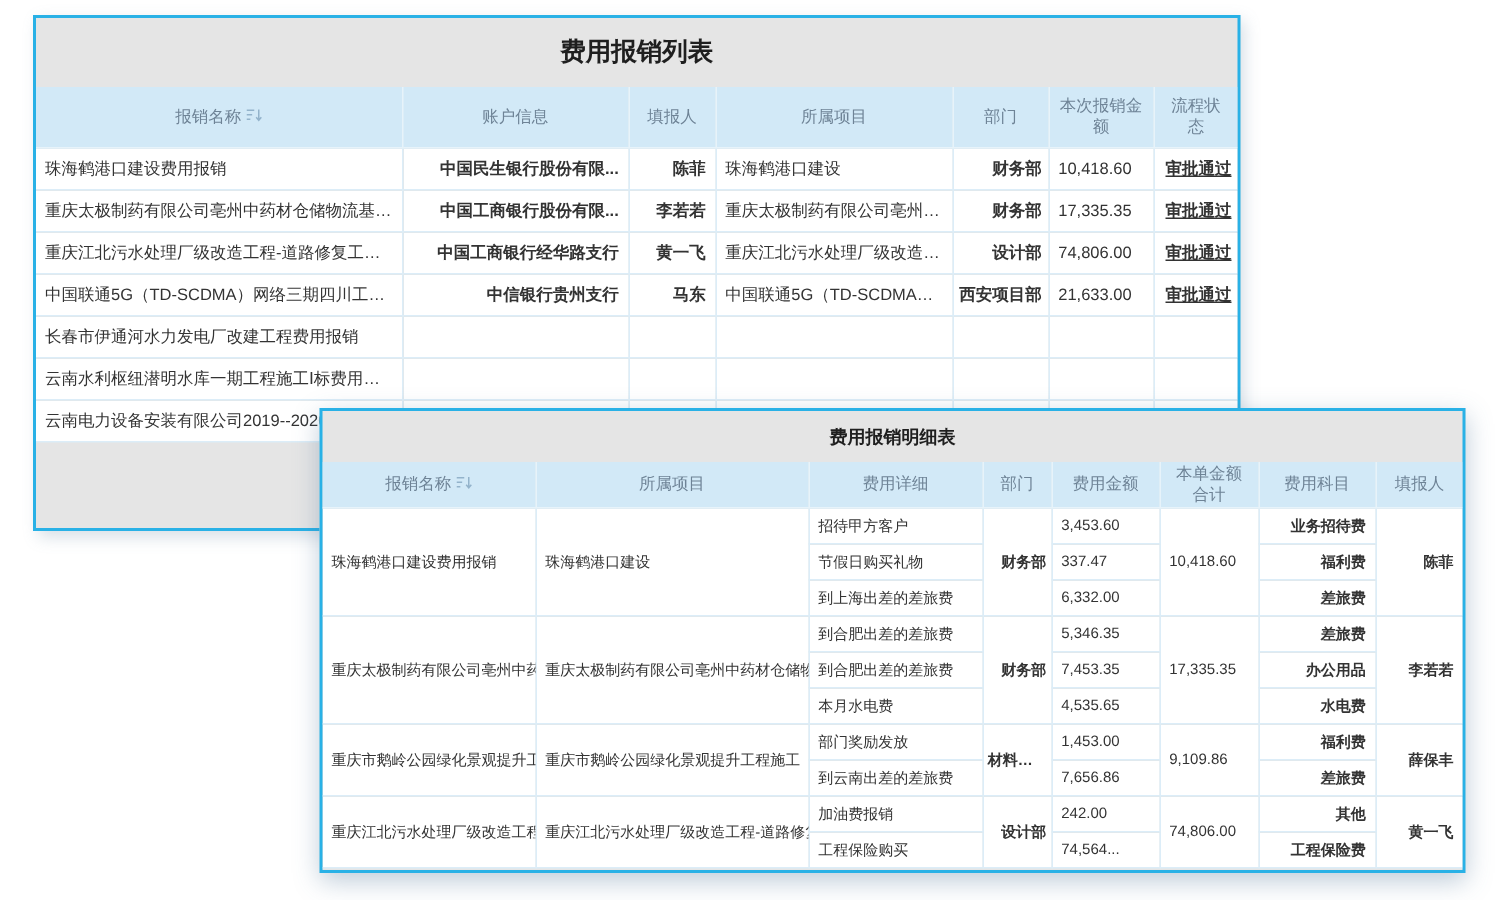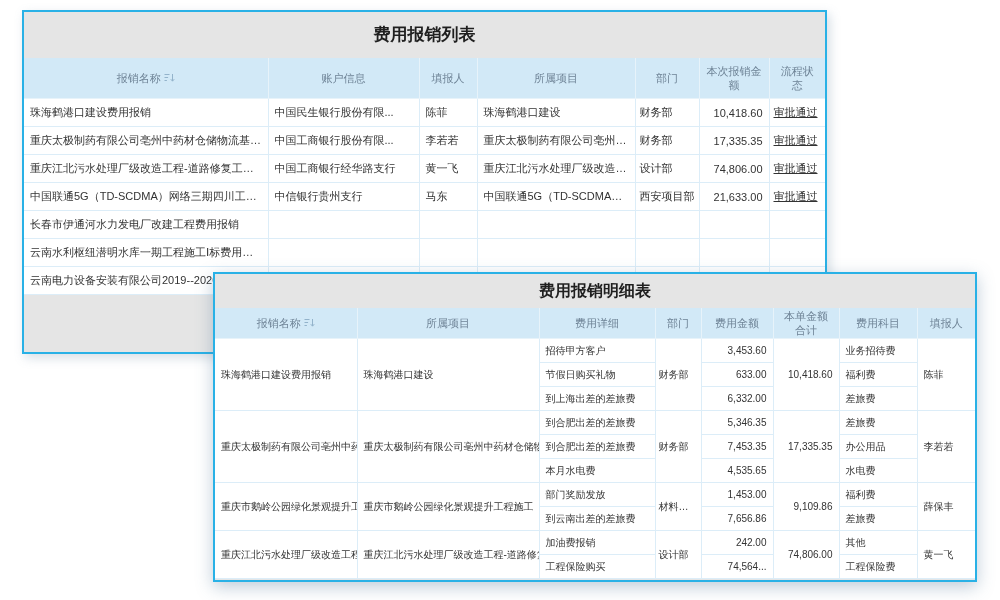--- a/index.html
+++ b/index.html
@@ -7,37 +7,37 @@
        font-family:"Liberation Sans","DejaVu Sans",sans-serif;}
 
   .panel{position:absolute;background:#e5e5e5;border:2px solid #29b1e6;overflow:hidden;}
   #list-panel{left:22px;top:10px;width:801px;height:340px;
               box-shadow:3px 4px 10px rgba(110,140,165,.28);z-index:1;}
   #detail-panel{left:213px;top:272px;width:760px;height:306px;
               box-shadow:0 5px 16px rgba(70,110,145,.35);z-index:2;}
 
   .panel-title{text-align:center;font-weight:bold;color:#1f1f1f;}
   #list-panel .panel-title{font-size:17px;line-height:46px;height:46px;}
-  #detail-panel .panel-title{font-size:16px;line-height:34px;height:34px;}
+  #detail-panel .panel-title{font-size:12px;line-height:34px;height:34px;}
 
   table.grid{width:100%;border-collapse:collapse;table-layout:fixed;}
   .grid th{background:#d2e9f7;color:#6e8396;font-weight:normal;font-size:11px;
            text-align:center;border:1px solid #e7f3fa;padding:0 6px;line-height:14px;}
   #list-panel  .grid th{height:40px;}
   #detail-panel .grid th{height:30px;}
   .grid td{font-size:11px;color:#333;border:1px solid #dcedf8;
            padding:0 6px;white-space:nowrap;overflow:hidden;background:#fff;}
   #list-panel  .grid td{height:27px;}
   #detail-panel .grid td{height:23px;font-size:10px;}
   .grid td:first-child,.grid th:first-child{border-left:0;}
   .grid td:last-child,.grid th:last-child{border-right:0;}
   .grid tr:first-child th{border-top:0;}
 
   .ellip{text-overflow:ellipsis;}
-  .left{text-align:left;} .center{text-align:left;} .num{text-align:right;}
+  .left{text-align:left;} .center{text-align:right;font-weight:bold;} .num{}
   .link{color:#419df0;cursor:pointer;}
   .status-ok{color:#2e9e4f;text-decoration:underline;cursor:pointer;}
   .dark{color:#333;}
   .sort-icon{display:inline-block;vertical-align:-1px;margin-left:3px;}
 </style>
 </head>
 <body>
 
 <div class="panel" id="list-panel">
   <div class="panel-title">费用报销列表</div>
@@ -172,21 +172,21 @@
         <td rowspan="3" class="left link">珠海鹤港口建设</td>
         <td class="left dark">招待甲方客户</td>
         <td rowspan="3" class="center dark ellip" style="padding:0 3px">财务部</td>
         <td class="num dark ellip">3,453.60</td>
         <td rowspan="3" class="num dark">10,418.60</td>
         <td class="center dark">业务招待费</td>
         <td rowspan="3" class="center link">陈菲</td>
       </tr>
       <tr>
         <td class="left dark">节假日购买礼物</td>
-        <td class="num dark ellip">633.00</td>
+        <td class="num dark ellip">337.47</td>
         <td class="center dark">福利费</td>
       </tr>
       <tr>
         <td class="left dark">到上海出差的差旅费</td>
         <td class="num dark ellip">6,332.00</td>
         <td class="center dark">差旅费</td>
       </tr>
 
       <tr>
         <td rowspan="3" class="left link">重庆太极制药有限公司亳州中药材</td>

